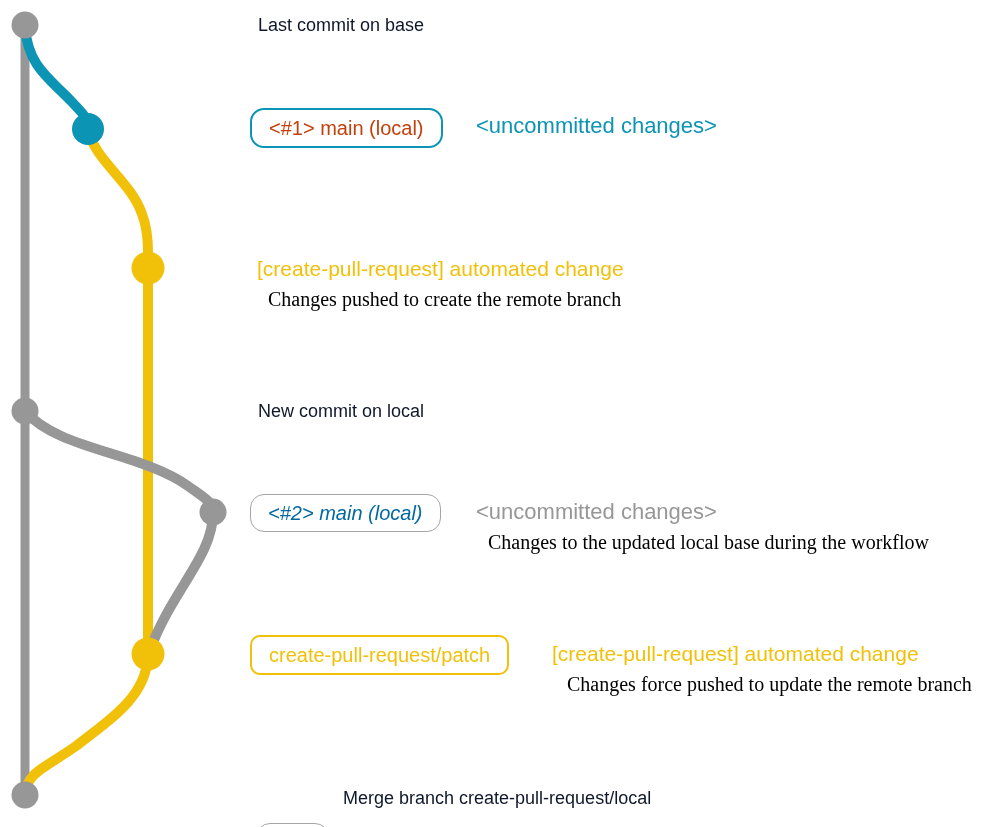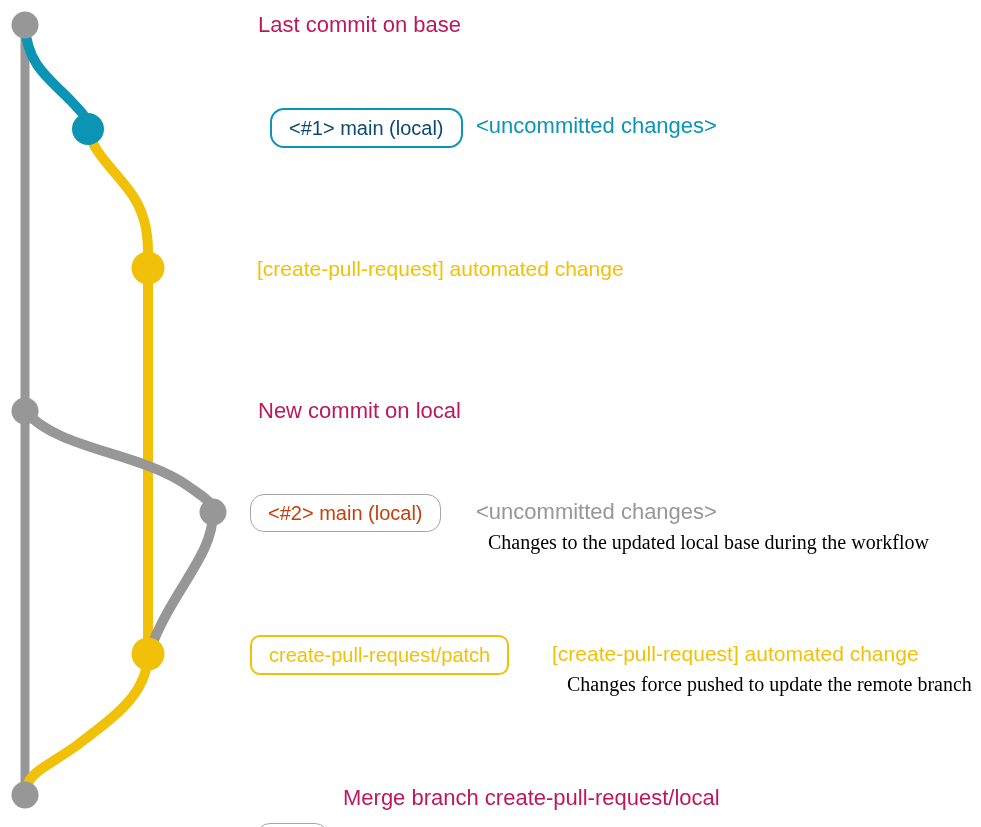--- a/index.html
+++ b/index.html
@@ -16,22 +16,22 @@
     font-family: "Liberation Sans", sans-serif;
   }
   #graph-svg {
     position: absolute;
     left: 0;
     top: 0;
   }
   .abs { position: absolute; }
 
   .label-gray {
-    color: #be185d;
-    font-size: 22px;
+    color: #0f172a;
+    font-size: 18px;
     line-height: 24px;
     white-space: nowrap;
   }
   .heading-teal {
     color: #0c94b5;
     font-size: 22px;
     line-height: 24px;
     white-space: nowrap;
   }
   .heading-yellow {
@@ -56,27 +56,27 @@
   .badge {
     display: inline-block;
     font-size: 20px;
     line-height: 20px;
     padding: 8px 17px;
     border-radius: 14px;
     background: #ffffff;
     white-space: nowrap;
   }
   .badge-teal {
-    color: #0c4a6e;
+    color: #c2410c;
     border: 2px solid #0c94b5;
-    margin-left: 20px;
   }
   .badge-gray {
-    color: #c2410c;
+    color: #0369a1;
     border: 1.5px solid #a6a6a6;
+    font-style: italic;
   }
   .badge-yellow {
     color: #f1c109;
     border: 2px solid #f1c109;
   }
 </style>
 </head>
 <body>
 
 <div id="canvas">
@@ -101,20 +101,21 @@
     <circle cx="148" cy="654" r="16.5" fill="#f1c109"></circle>
     <circle cx="25" cy="795" r="13.5" fill="#979797"></circle>
   </svg>
 
   <div class="abs label-gray" style="left:258px; top:13px;">Last commit on base</div>
 
   <div class="abs badge badge-teal" style="left:250px; top:108px;">&lt;#1&gt; main (local)</div>
   <div class="abs heading-teal" style="left:476px; top:114px;">&lt;uncommitted changes&gt;</div>
 
   <div class="abs heading-yellow" style="left:257px; top:257px;">[create-pull-request] automated change</div>
+  <div class="abs desc-serif" style="left:268px; top:288px;">Changes pushed to create the remote branch</div>
 
   <div class="abs label-gray" style="left:258px; top:399px;">New commit on local</div>
 
   <div class="abs badge badge-gray" style="left:250px; top:494px;">&lt;#2&gt; main (local)</div>
   <div class="abs heading-gray" style="left:476px; top:500px;">&lt;uncommitted changes&gt;</div>
   <div class="abs desc-serif" style="left:488px; top:531px;">Changes to the updated local base during the workflow</div>
 
   <div class="abs badge badge-yellow" style="left:250px; top:635px;border-radius:10px;">create-pull-request/patch</div>
   <div class="abs heading-yellow" style="left:552px; top:642px;">[create-pull-request] automated change</div>
   <div class="abs desc-serif" style="left:567px; top:673px;">Changes force pushed to update the remote branch</div>

